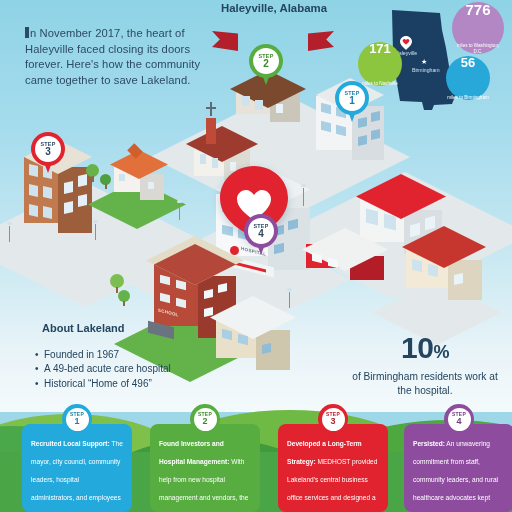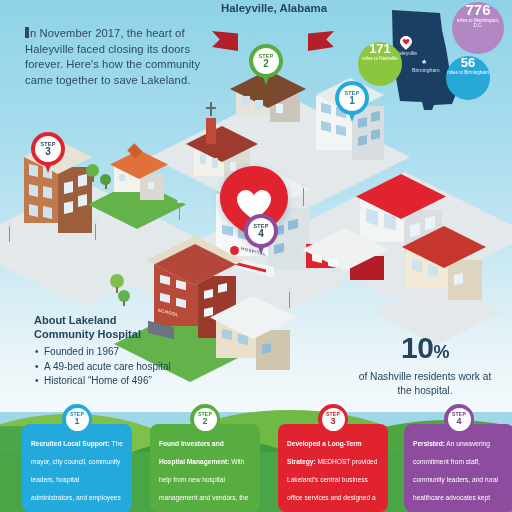--- a/index.html
+++ b/index.html
@@ -44,21 +44,21 @@
   .ribbon .band span{font-size:8px;color:#ffe9ea;font-style:italic;font-weight:bold;
     transform:translateY(1px);}
 
   
   .mapwrap{position:absolute;left:378px;top:8px;width:86px;height:104px;}
   .mapwrap svg{display:block;}
   .citylabel{position:absolute;font-size:5.2px;color:#cfe0ea;}
   .star{position:absolute;color:#ffffff;font-size:7px;line-height:7px;}
 
   .bub{position:absolute;border-radius:50%;color:#fff;text-align:center;
-    display:flex;flex-direction:column;align-items:center;justify-content:flex-start;}
+    display:flex;flex-direction:column;align-items:center;justify-content:space-between;}
   .bub .num{font-weight:bold;line-height:1;}
   .bub .sub{font-size:4.6px;line-height:5.4px;margin-top:1px;}
   #bubWash{left:452px;top:2px;width:52px;height:52px;background:#b386c4;}
   #bubWash .num{font-size:15px;}
   #bubNash{left:358px;top:42px;width:44px;height:44px;background:#8cc63e;}
   #bubNash .num{font-size:13px;}
   #bubBham{left:446px;top:56px;width:44px;height:44px;background:#27a8d8;}
   #bubBham .num{font-size:13px;}
 
   
@@ -93,21 +93,21 @@
   .pin .bubble{position:absolute;left:0;top:0;width:34px;height:34px;border-radius:50%;}
   .pin .tip{position:absolute;left:11px;top:25px;width:12px;height:16px;
     clip-path:polygon(0 0,100% 0,50% 100%);}
   .pin .inner{position:absolute;left:4px;top:4px;width:26px;height:26px;border-radius:50%;
     background:#fff;display:flex;flex-direction:column;align-items:center;justify-content:center;}
   .pin .inner .t{font-size:5.4px;font-weight:bold;letter-spacing:.2px;line-height:6px;}
   .pin .inner .n{font-size:10px;font-weight:bold;line-height:10px;}
 
   
   .about{position:absolute;left:30px;top:310px;width:190px;color:#24455f;}
-  .about h3{margin:4px;font-size:11px;line-height:13.6px;font-weight:bold;}
+  .about h3{margin:12px;font-size:11px;line-height:13.6px;font-weight:bold;}
   .about ul{margin:4px 0 0 0;padding:0 0 0 14px;list-style:none;}
   .about li{font-size:10px;line-height:14.6px;position:relative;}
   .about li:before{content:"•";position:absolute;left:-9px;top:0;}
 
   
   .stat{position:absolute;left:352px;top:332px;width:146px;text-align:center;color:#24455f;}
   .stat .big{font-size:30px;font-weight:bold;line-height:32px;letter-spacing:-.5px;}
   .stat .big .pct{font-size:18px;}
   .stat .cap{font-size:10.2px;line-height:14px;margin-top:2px;}
 
@@ -404,32 +404,31 @@
     <div class="sub">miles to Nashville</div>
   </div>
   <div class="bub" id="bubBham">
     <div class="num">56</div>
     <div class="sub">miles to Birmingham</div>
   </div>
 
   <div class="about">
     <h3>
       <span>About Lakeland</span><br>
-      <span>Community Hospital</span>
     </h3>
     <ul>
       <li>Founded in 1967</li>
       <li>A 49-bed acute care hospital</li>
       <li>Historical “Home of 496”</li>
     </ul>
   </div>
 
   <div class="stat">
     <div class="big"><span>10</span><span class="pct">%</span></div>
-    <div class="cap">of Nashville residents work at the hospital.</div>
+    <div class="cap">of Birmingham residents work at the hospital.</div>
   </div>
 
   <div class="cards">
 
     <div class="card" id="card1">
       <span class="ttl">Recruited Local Support:</span><span class="txt"> The mayor, city council, community leaders, hospital administrators, and employees formed the Haleyville Healthcare Authority.</span>
     </div>
     <div class="cardpin" id="pin1">
       <div class="bubble" style="background:#23a9dc;"></div>
       <div class="tip" style="background:#23a9dc;"></div>

